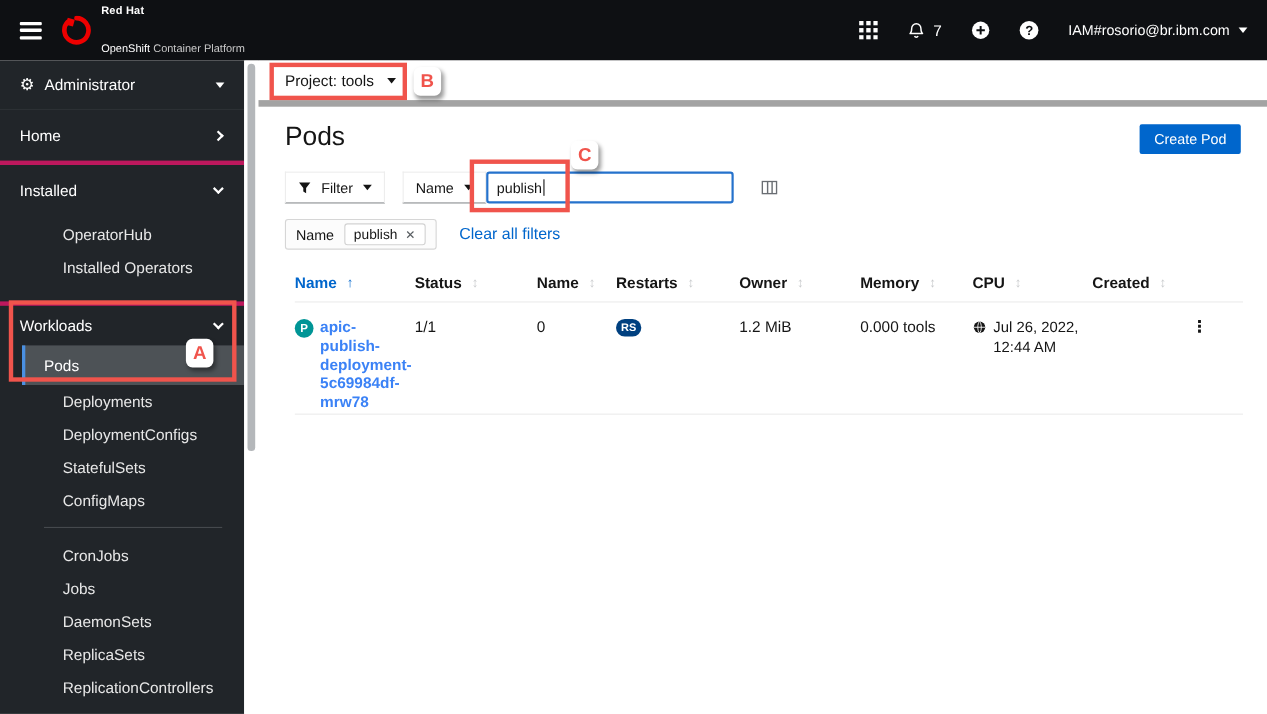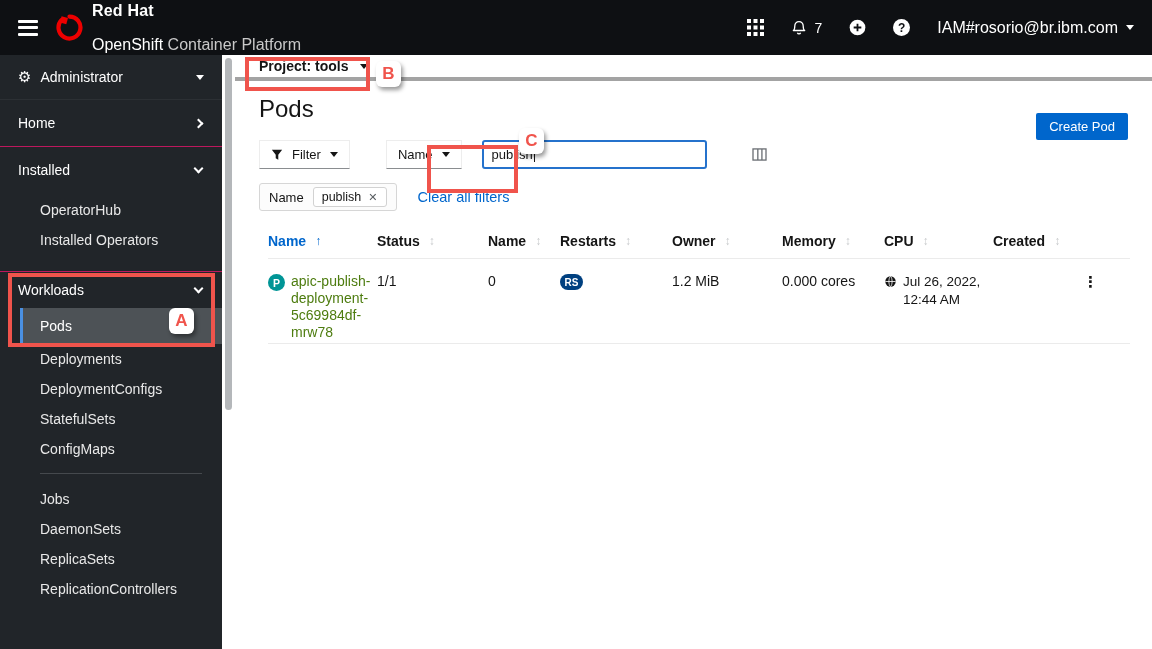--- a/index.html
+++ b/index.html
@@ -9,73 +9,73 @@
 
   
   .masthead { position:absolute; left:0; top:0; width:1152px; height:55px;
     background:#0e1013; display:flex; align-items:center; justify-content:space-between;
     padding:0 18px 0 16px; }
   .mh-left { display:flex; align-items:center; gap:16px; }
   .hamburger { width:24px; height:18px; display:flex; flex-direction:column;
     justify-content:space-between; cursor:pointer; padding:1px 2px; }
   .hamburger span { display:block; height:3px; background:#fff; border-radius:1px; }
   .brand { display:flex; align-items:center; gap:9px; }
-  .brand-text { color:#fff; line-height:16px; font-size:16px; }
+  .brand-text { color:#fff; line-height:16px; font-size:10px; }
   .brand-l1 { font-weight:700; letter-spacing:.2px; }
   .brand-l2 strong { font-weight:500; color:#fff; }
   .brand-l2 { color:#c9c9c9; font-weight:400;margin-top:18px; }
   .mh-right { display:flex; align-items:center; gap:27px; }
   .mh-icon { display:flex; align-items:center; cursor:pointer; }
   .bell-wrap { display:flex; align-items:center; gap:7px; color:#fff; font-size:14px; }
   .circle-icon { width:17px; height:17px; border-radius:50%; background:#fff; color:#0e1013;
     display:flex; align-items:center; justify-content:center; font-size:12px; font-weight:700; }
-  .user-menu { display:flex; align-items:center; gap:8px; color:#fff; font-size:16px; cursor:pointer; }
+  .user-menu { display:flex; align-items:center; gap:8px; color:#fff; font-size:13px; cursor:pointer; }
   .caret { width:0; height:0; border-left:4px solid transparent; border-right:4px solid transparent;
     border-top:5px solid currentColor; display:inline-block; }
 
   
   .sidebar { position:absolute; left:0; top:55px; width:222px; height:594px;
     background:#212529; color:#f0f0f0; font-size:14px; overflow:hidden; }
   .persp-row { height:45px; display:flex; align-items:center; gap:9px; padding:0 18px;
     border-bottom:1px solid #2c3034; cursor:pointer; }
   .persp-icon { font-size:15px; color:#fff; }
   .persp-label { flex:1; font-weight:400; color:#fff; }
-  .nav-section { border-bottom:1px solid #be185d; }
+  .nav-section { border-bottom:4px solid #be185d; }
   .nav-top { height:46px; display:flex; align-items:center; justify-content:space-between;
     padding:0 20px 0 18px; cursor:pointer; color:#fff; }
   .nav-top.short { height:36px; }
   .chev { width:7px; height:7px; border-right:2px solid #fff; border-bottom:2px solid #fff;
     display:inline-block; }
   .chev.right { transform:rotate(-45deg); }
   .chev.down { transform:rotate(45deg); margin-top:-3px; }
   .sublist { padding:2px 0 16px; }
   .subitem { height:30px; display:flex; align-items:center; padding-left:40px;
-    color:#e8e8e8; cursor:pointer; }
+    color:#e8e8e8; cursor:pointer;margin-left:17px; }
   .subitem.selected { height:36px; margin-left:20px; padding-left:17px;
     background:#4d5256; border-left:3px solid #4a90e2; color:#fff; }
   .sub-divider { height:1px; background:#45494d; margin:9px 20px 10px 40px; }
   .wl-sublist { padding:0 0 10px; }
 
   
   .scroll-strip { position:absolute; left:222px; top:55px; width:13px; height:594px; background:#fff; }
   .scroll-thumb { position:absolute; left:3px; top:3px; width:7px; height:352px;
     background:#b4b7ba; border-radius:4px; cursor:grab; }
 
   
   .main { position:absolute; left:235px; top:55px; width:917px; height:594px; background:#fff; }
-  .project-bar { height:26px; border-bottom:4px solid #a3a3a3; display:flex; align-items:center;
-    padding-left:24px;font-weight:bold; }
+  .project-bar { height:42px; border-bottom:6px solid #a3a3a3; display:flex; align-items:center;
+    padding-left:24px; }
   .project-sel { display:flex; align-items:center; gap:12px; font-size:14px; color:#151515; cursor:pointer; }
   .page-head { padding:14px 24px 0; }
   .page-title { font-size:24px; font-weight:400; color:#151515; }
   .create-btn { position:absolute; top:58px; right:24px; height:27px; padding:0 13px;
     background:#0066cc; color:#fff; border:none; border-radius:2px; font-size:13px;
     font-family:inherit; cursor:pointer; }
 
-  .toolbar { position:relative; margin:17px 0 0 24px; display:flex; align-items:center;gap:20px; }
+  .toolbar { position:relative; margin:17px 0 0 24px; display:flex; align-items:center; }
   .pf-toggle { height:29px; background:#fff; border:1px solid #ededed; border-bottom-color:#8a8d90;
     display:flex; align-items:center; gap:9px; padding:0 11px; font-size:13px; color:#151515; cursor:pointer; }
   .filter-toggle { margin-right:16px; }
   .search-box { width:225px; height:29px; border:2px solid #2572cc; border-radius:3px;
     display:flex; align-items:center; padding-left:8px; font-size:13px; color:#151515;
     cursor:text; background:#fff; }
   .text-caret { display:inline-block; width:1px; height:15px; background:#151515; margin-left:1px; }
   .col-mgmt { margin-left:25px; cursor:pointer; display:flex; align-items:center; }
 
   .chip-row { margin:14px 0 0 24px; display:flex; align-items:center; gap:21px; }
@@ -90,21 +90,21 @@
   
   .tbl { margin:22px 22px 0 33px; }
   .tgrid { display:grid; grid-template-columns:109px 111px 72px 112px 110px 102px 109px 113px 1fr; }
   .thead { border-bottom:1px solid #ebebeb; padding-bottom:9px; }
   .th { font-size:14px; font-weight:700; color:#151515; display:flex; align-items:center; gap:9px; }
   .th .sort { color:#c8cacc; font-size:12px; cursor:pointer; }
   .th.sorted { color:#0066cc; }
   .th.sorted .sort { color:#0066cc; }
   .trow { padding:14px 0 2px; border-bottom:1px solid #ebebeb; min-height:84px; }
   .td { font-size:14px; color:#151515; display:flex; align-items:flex-start; gap:6px; }
-  .link { color:#4d7c0f; cursor:pointer; }
+  .link { color:#3b82f6; cursor:pointer;font-weight:bold; }
   .wrap-name { width:80px; line-height:17px; }
   .wrap-owner { width:70px; line-height:17px; }
   .badge { display:inline-flex; align-items:center; justify-content:center; color:#fff;
     font-weight:700; flex:none; margin-top:1px; }
   .badge-pod { width:17px; height:17px; border-radius:50%; background:#009596; font-size:10.5px; }
   .badge-rs { width:23px; height:16px; border-radius:9px; background:#004080; font-size:10px; }
   .status-cell svg { margin-top:2px; }
   .created-lines { line-height:18px; font-size:13.5px; }
   .kebab { font-size:15px; font-weight:700; color:#151515; cursor:pointer; letter-spacing:0;
     line-height:14px; padding:2px 6px; justify-self:end; margin-right:2px; }
@@ -204,20 +204,21 @@
         <span>Workloads</span>
         <span class="chev down"></span>
       </div>
       <div class="wl-sublist">
         <div class="subitem selected">Pods</div>
         <div class="subitem">Deployments</div>
         <div class="subitem">DeploymentConfigs</div>
         <div class="subitem">StatefulSets</div>
         <div class="subitem">ConfigMaps</div>
         <div class="sub-divider"></div>
+        <div class="subitem">CronJobs</div>
         <div class="subitem">Jobs</div>
         <div class="subitem">DaemonSets</div>
         <div class="subitem">ReplicaSets</div>
         <div class="subitem">ReplicationControllers</div>
       </div>
     </div>
   </nav>
 
   <div class="scroll-strip">
     <div class="scroll-thumb"></div>
@@ -312,21 +313,21 @@
         <div class="td">
           <span class="badge badge-pod">P</span>
           <span class="link wrap-name">apic-publish-deployment-5c69984df-mrw78</span>
         </div>
         <div class="td">1/1</div>
         <div class="td">0</div>
         <div class="td">
           <span class="badge badge-rs">RS</span>
         </div>
         <div class="td">1.2 MiB</div>
-        <div class="td">0.000 cores</div>
+        <div class="td">0.000 tools</div>
         <div class="td">
           <svg width="13" height="13" viewBox="0 0 16 16" style="margin-top:2px;">
             <circle cx="8" cy="8" r="6.4" fill="#151515"></circle>
             <path d="M1.6 8h12.8M8 1.6c2.6 2 2.6 10.8 0 12.8M8 1.6c-2.6 2-2.6 10.8 0 12.8" stroke="#fff" stroke-width="1" fill="none"></path>
           </svg>
           <span class="created-lines">
             <span>Jul 26, 2022,</span><br>
             <span>12:44 AM</span>
           </span>
         </div>

